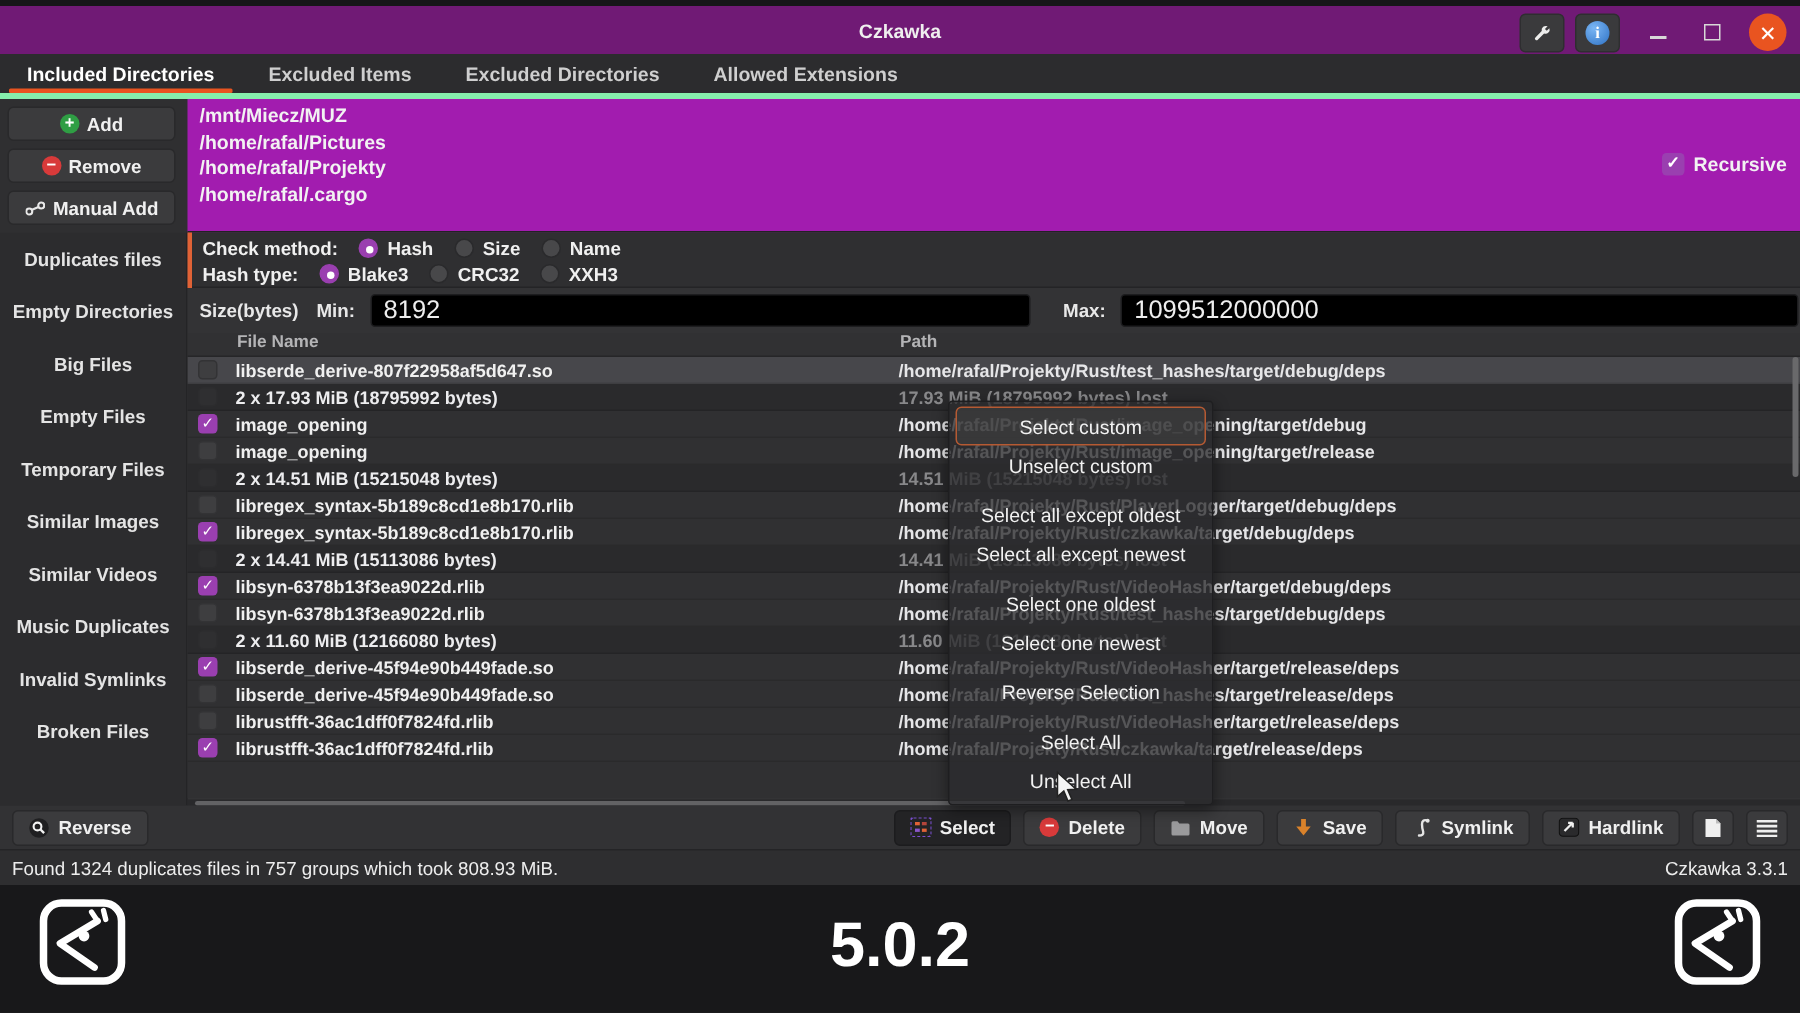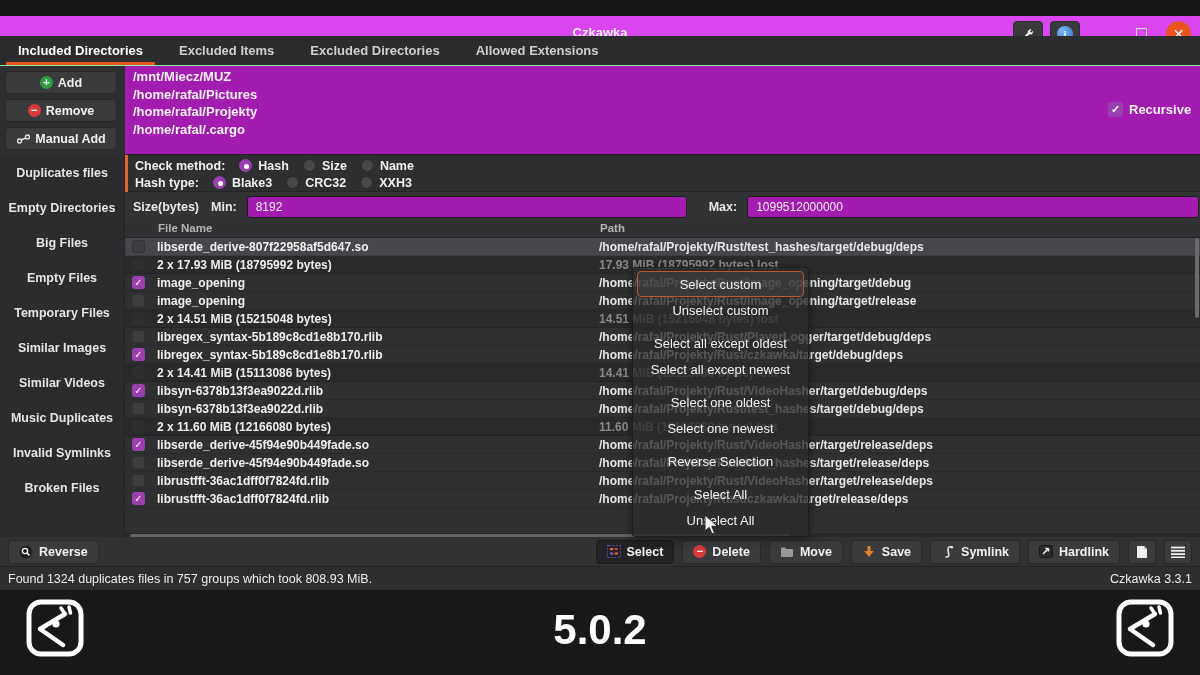--- a/index.html
+++ b/index.html
@@ -1,32 +1,32 @@
 <!DOCTYPE html>
 <html><head>
 <meta charset="utf-8">
 <style>
   * { margin:0; padding:0; box-sizing:border-box; }
   html,body { width:1200px; height:675px; background:#161618; overflow:hidden; }
   body { font-family:"Liberation Sans", sans-serif; position:relative; color:#e8e8e8; }
   .window { position:absolute; inset:0; }
 
   
-  .titlebar { position:absolute; left:0; top:16px; width:1200px; height:36px; background:#d946ef; border-bottom:1px solid #1c1c1e; }
+  .titlebar { position:absolute; left:0; top:4px; width:1200px; height:36px; background:#701a75; border-bottom:1px solid #1c1c1e; }
   .title { position:absolute; left:0; right:0; top:9px; text-align:center; font-size:13px; font-weight:bold; color:#efefef; }
   .tb-btn { position:absolute; top:5px; width:30px; height:26px; background:#3a3a3c; border:1px solid #2e2e30; border-radius:4px; display:flex; align-items:center; justify-content:center; }
   .wrench-btn { left:1013px; }
   .info-btn { left:1050px; }
   .info-circle { width:16px; height:16px; border-radius:50%; background:radial-gradient(circle at 35% 30%, #7ab6f5, #2f72c4); color:#fff; font-size:11px; font-weight:bold; font-family:"Liberation Serif",serif; display:flex; align-items:center; justify-content:center; }
   .win-min { position:absolute; left:1100px; top:20px; width:11px; height:2px; background:#d8d8d8; }
   .win-max { position:absolute; left:1136px; top:12px; width:11px; height:11px; border:1.5px solid #d8d8d8; }
   .win-close { position:absolute; left:1166px; top:5px; width:25px; height:25px; border-radius:50%; background:#E95420; color:#fff; display:flex; align-items:center; justify-content:center; font-size:14px; line-height:1; }
 
   
-  .tabbar { position:absolute; left:0; top:36px; width:1200px; height:30px; background:#2c2c2e; border-bottom:1px solid #86efac; display:flex; align-items:stretch; }
+  .tabbar { position:absolute; left:0; top:36px; width:1200px; height:30px; background:#2c2c2e; border-bottom:4px solid #86efac; display:flex; align-items:stretch; }
   .tab { padding:0 18px; display:flex; align-items:center; font-size:13px; font-weight:bold; color:#cfcfcf; position:relative; }
   .tab.active { color:#ffffff; }
   .tab.active::after { content:""; position:absolute; left:6px; right:6px; bottom:0; height:3px; background:#E95420; border-radius:1px; }
 
   
   .main { position:absolute; left:0; top:66px; width:1200px; height:471px; background:#333335; }
 
   .dir-buttons { position:absolute; left:0; top:0; width:125px; height:89px; background:#2f2f31; }
   .small-btn { position:absolute; left:5px; width:112px; height:23px; background:#3b3b3d; border:1px solid #29292b; border-radius:4px; display:flex; align-items:center; justify-content:center; gap:5px; font-size:12.5px; font-weight:bold; color:#f0f0f0; }
   .dot-ic { width:13px; height:13px; border-radius:50%; color:#fff; font-size:11px; line-height:12px; text-align:center; font-weight:bold; flex:0 0 auto; }
@@ -43,21 +43,21 @@
 
   .settings { position:absolute; left:125px; top:89px; width:1075px; height:37px; background:#2f2f31; border-bottom:1px solid #242426; }
   .settings .accent-bar { position:absolute; left:0; top:0; width:3px; height:37px; background:#e06236; }
   .radio-row { position:absolute; left:10px; height:17px; display:flex; align-items:center; gap:14px; font-size:12.5px; font-weight:bold; color:#f0f0f0; }
   .radio-opt { display:flex; align-items:center; gap:6px; }
   .radio { width:13px; height:13px; border-radius:50%; background:#48484a; border:1px solid #2a2a2c; position:relative; }
   .radio.sel { background:#9A3FB0; border-color:#9A3FB0; }
   .radio.sel::after { content:""; position:absolute; left:4px; top:4px; width:5px; height:5px; border-radius:50%; background:#fff; }
 
   .size-row { position:absolute; left:125px; top:126px; width:1075px; height:30px; background:#333335; display:flex; align-items:center; font-size:12.5px; font-weight:bold; color:#e8e8e8; }
-  .size-input { height:22px; background:#a21caf; border:1px solid #1d1d1f; border-radius:3px; color:#eee; font-size:12px; padding:0 8px; font-family:"Liberation Sans",sans-serif; }
+  .size-input { height:22px; background:#000000; border:1px solid #1d1d1f; border-radius:3px; color:#eee; font-size:17px; padding:0 8px; font-family:"Liberation Sans",sans-serif; }
 
   
   .table { position:absolute; left:125px; top:156px; width:1075px; height:310px; background:#303032; overflow:hidden; }
   .thead { height:16px; display:flex; font-size:11.5px; font-weight:bold; color:#b4b4b6; background:#313133; border-bottom:1px solid #262628; }
   .th-name { padding-left:33px; width:474px; }
   .th-path { padding-left:1px; flex:1; }
   .trow { height:18px; display:flex; align-items:center; font-size:12px; border-bottom:1px solid rgba(0,0,0,0.12); }
   .trow.filerow { background:#303032; }
   .trow.grouprow { background:#2a2a2c; }
   .trow.selected { background:#47474b; }

